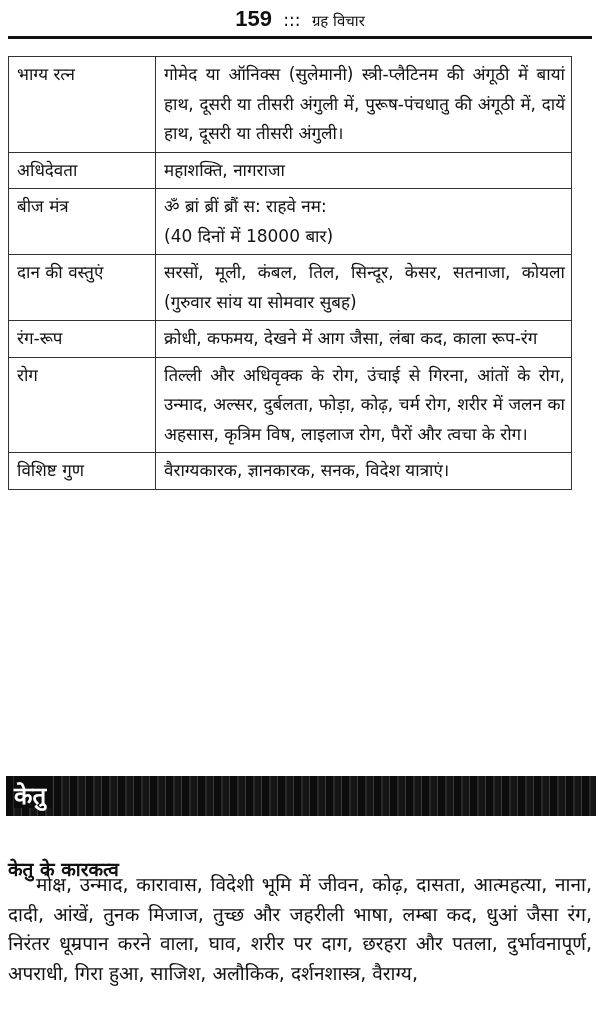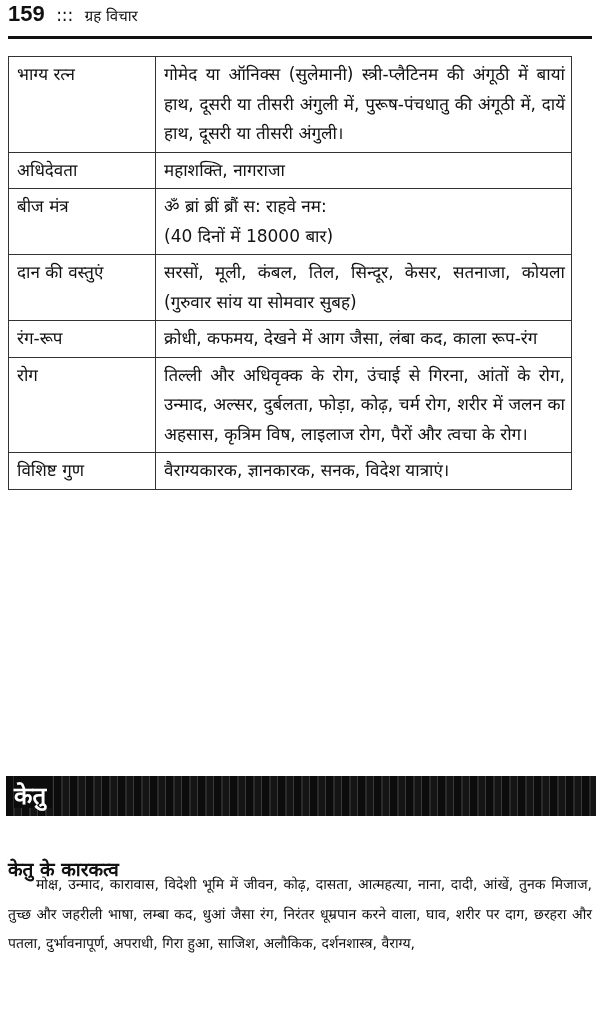--- a/index.html
+++ b/index.html
@@ -2,21 +2,21 @@
 <html><head>
 <meta charset="utf-8">
 <style>
   html, body { margin: 0; padding: 0; background: #ffffff; }
   body {
     width: 600px; height: 1011px; overflow: hidden; position: relative;
     font-family: "DejaVu Sans", sans-serif; color: #111;
   }
   .header {
     position: absolute; top: 0; left: 8px; width: 584px; height: 36px;
-    text-align: left; font-size: 17px; line-height: 28px;
+    text-align: center; font-size: 17px; line-height: 37px;
     border-bottom: 3px solid #111;
   }
   .header .num { font-family: "Liberation Sans", sans-serif; font-weight: bold; font-size: 22px; }
   .header .sep { margin: 0 6px; }
   .header .title { font-size: 15px; }
   table.info {
     position: absolute; top: 56px; left: 8px; width: 564px;
     border-collapse: collapse; table-layout: fixed;
   }
   table.info td {
@@ -33,21 +33,21 @@
   }
   .section-bar .label {
     position: absolute; left: 8px; top: 0; height: 32px; line-height: 40px;
     color: #fff; font-weight: bold; font-size: 24px; background: #0c0c0c; padding-right: 6px;
   }
   .subheading {
     position: absolute; top: 856px; left: 8px; font-size: 19px; font-weight: bold;
   }
   .para {
     position: absolute; top: 870px; left: 8px; width: 584px;
-    font-size: 14px; line-height: 29.5px; text-align: justify; text-indent: 28px;
+    font-size: 19px; line-height: 29.5px; text-align: justify; text-indent: 28px;
   }
 </style>
 </head>
 <body>
 
 <div class="header">
   <span class="num">159</span>
   <span class="sep">:::</span>
   <span class="title">ग्रह विचार</span>
 </div>

